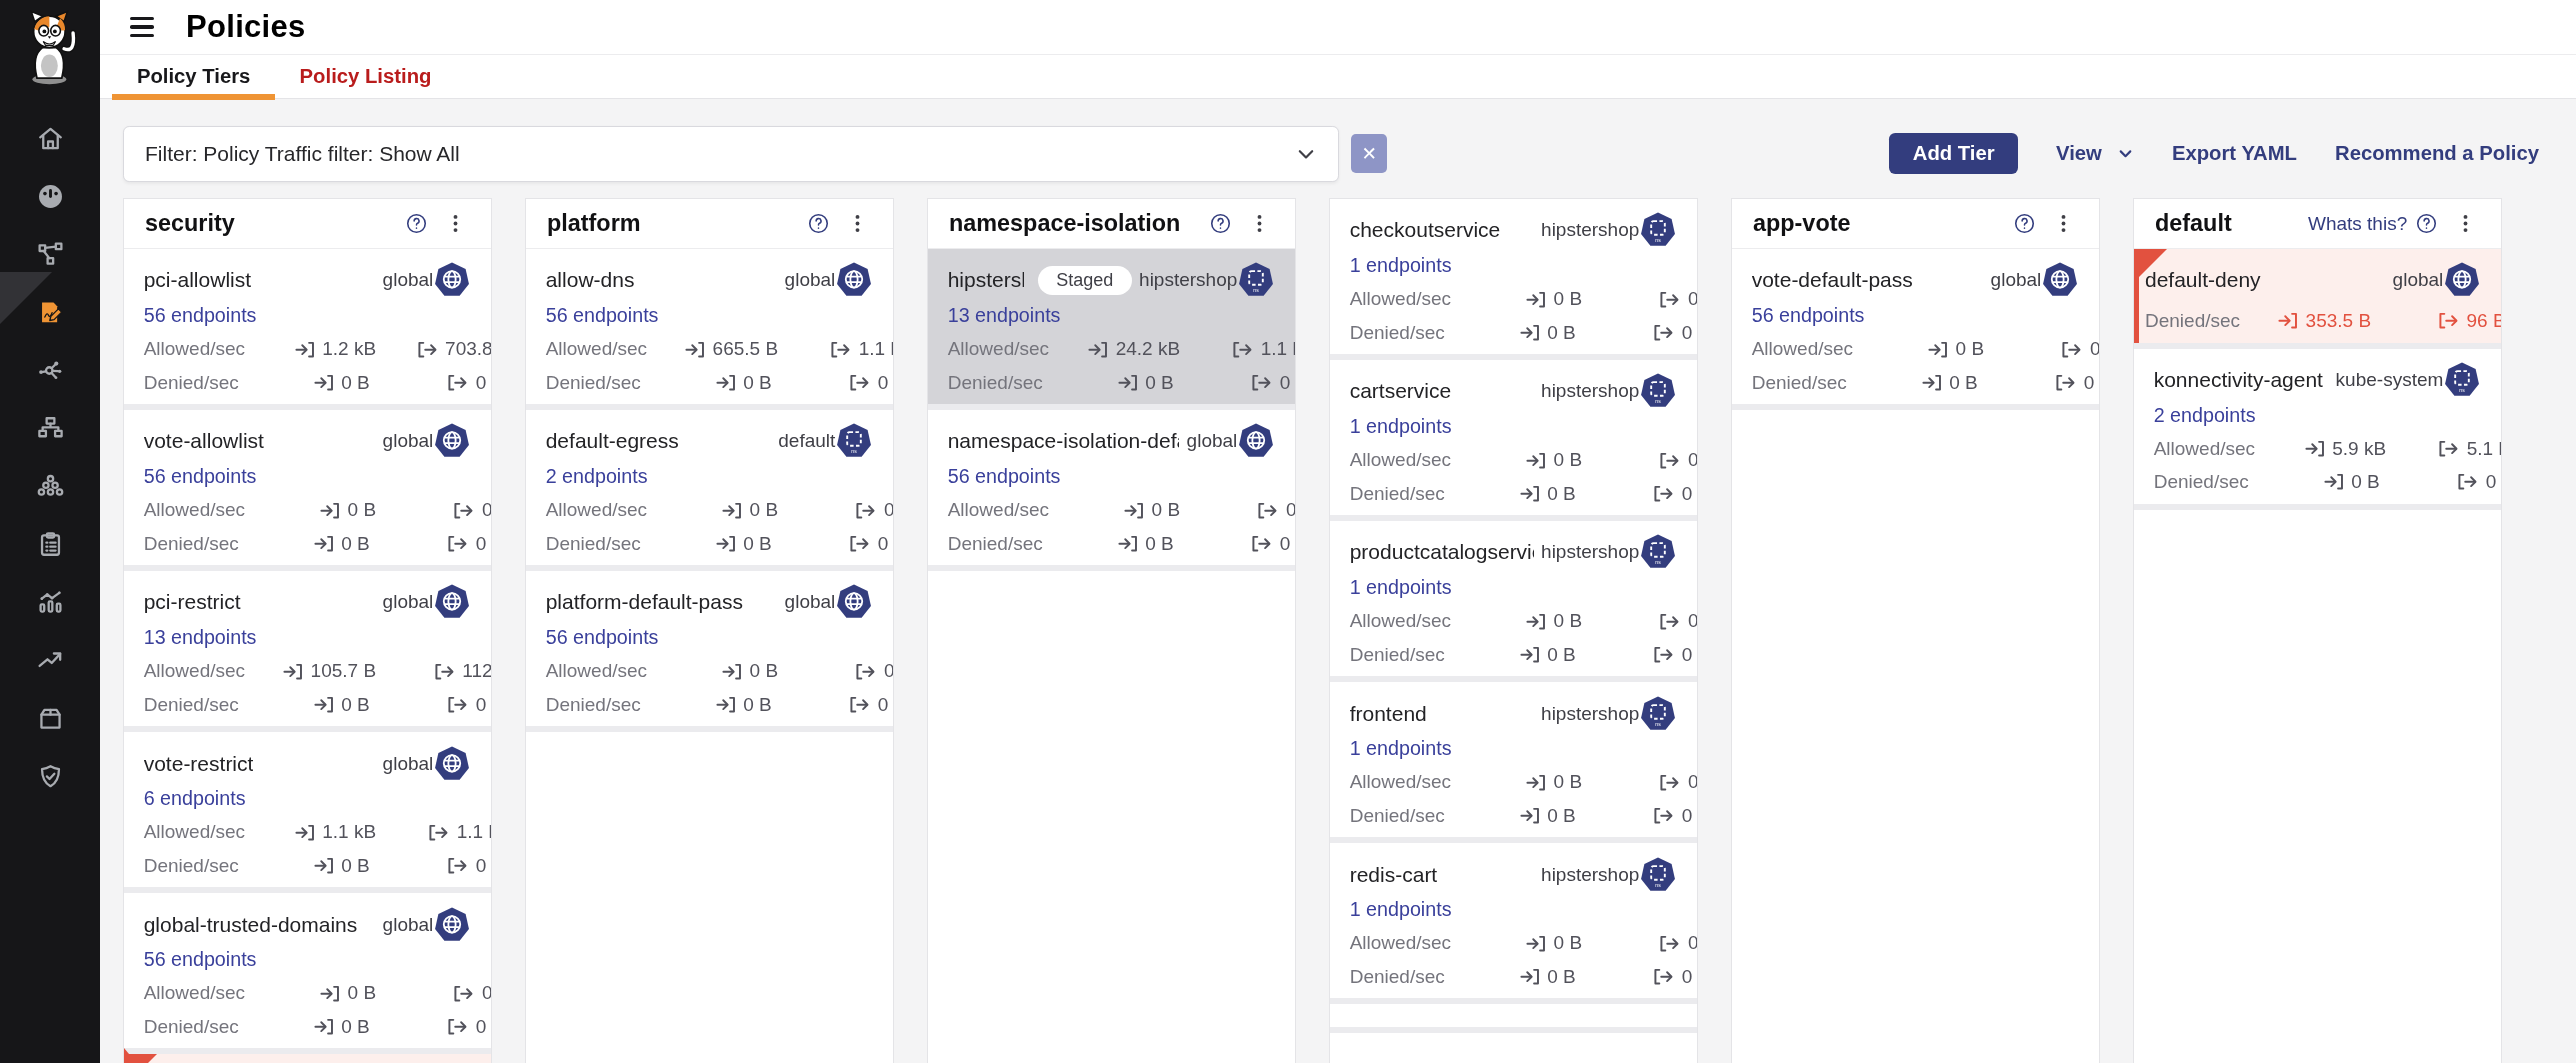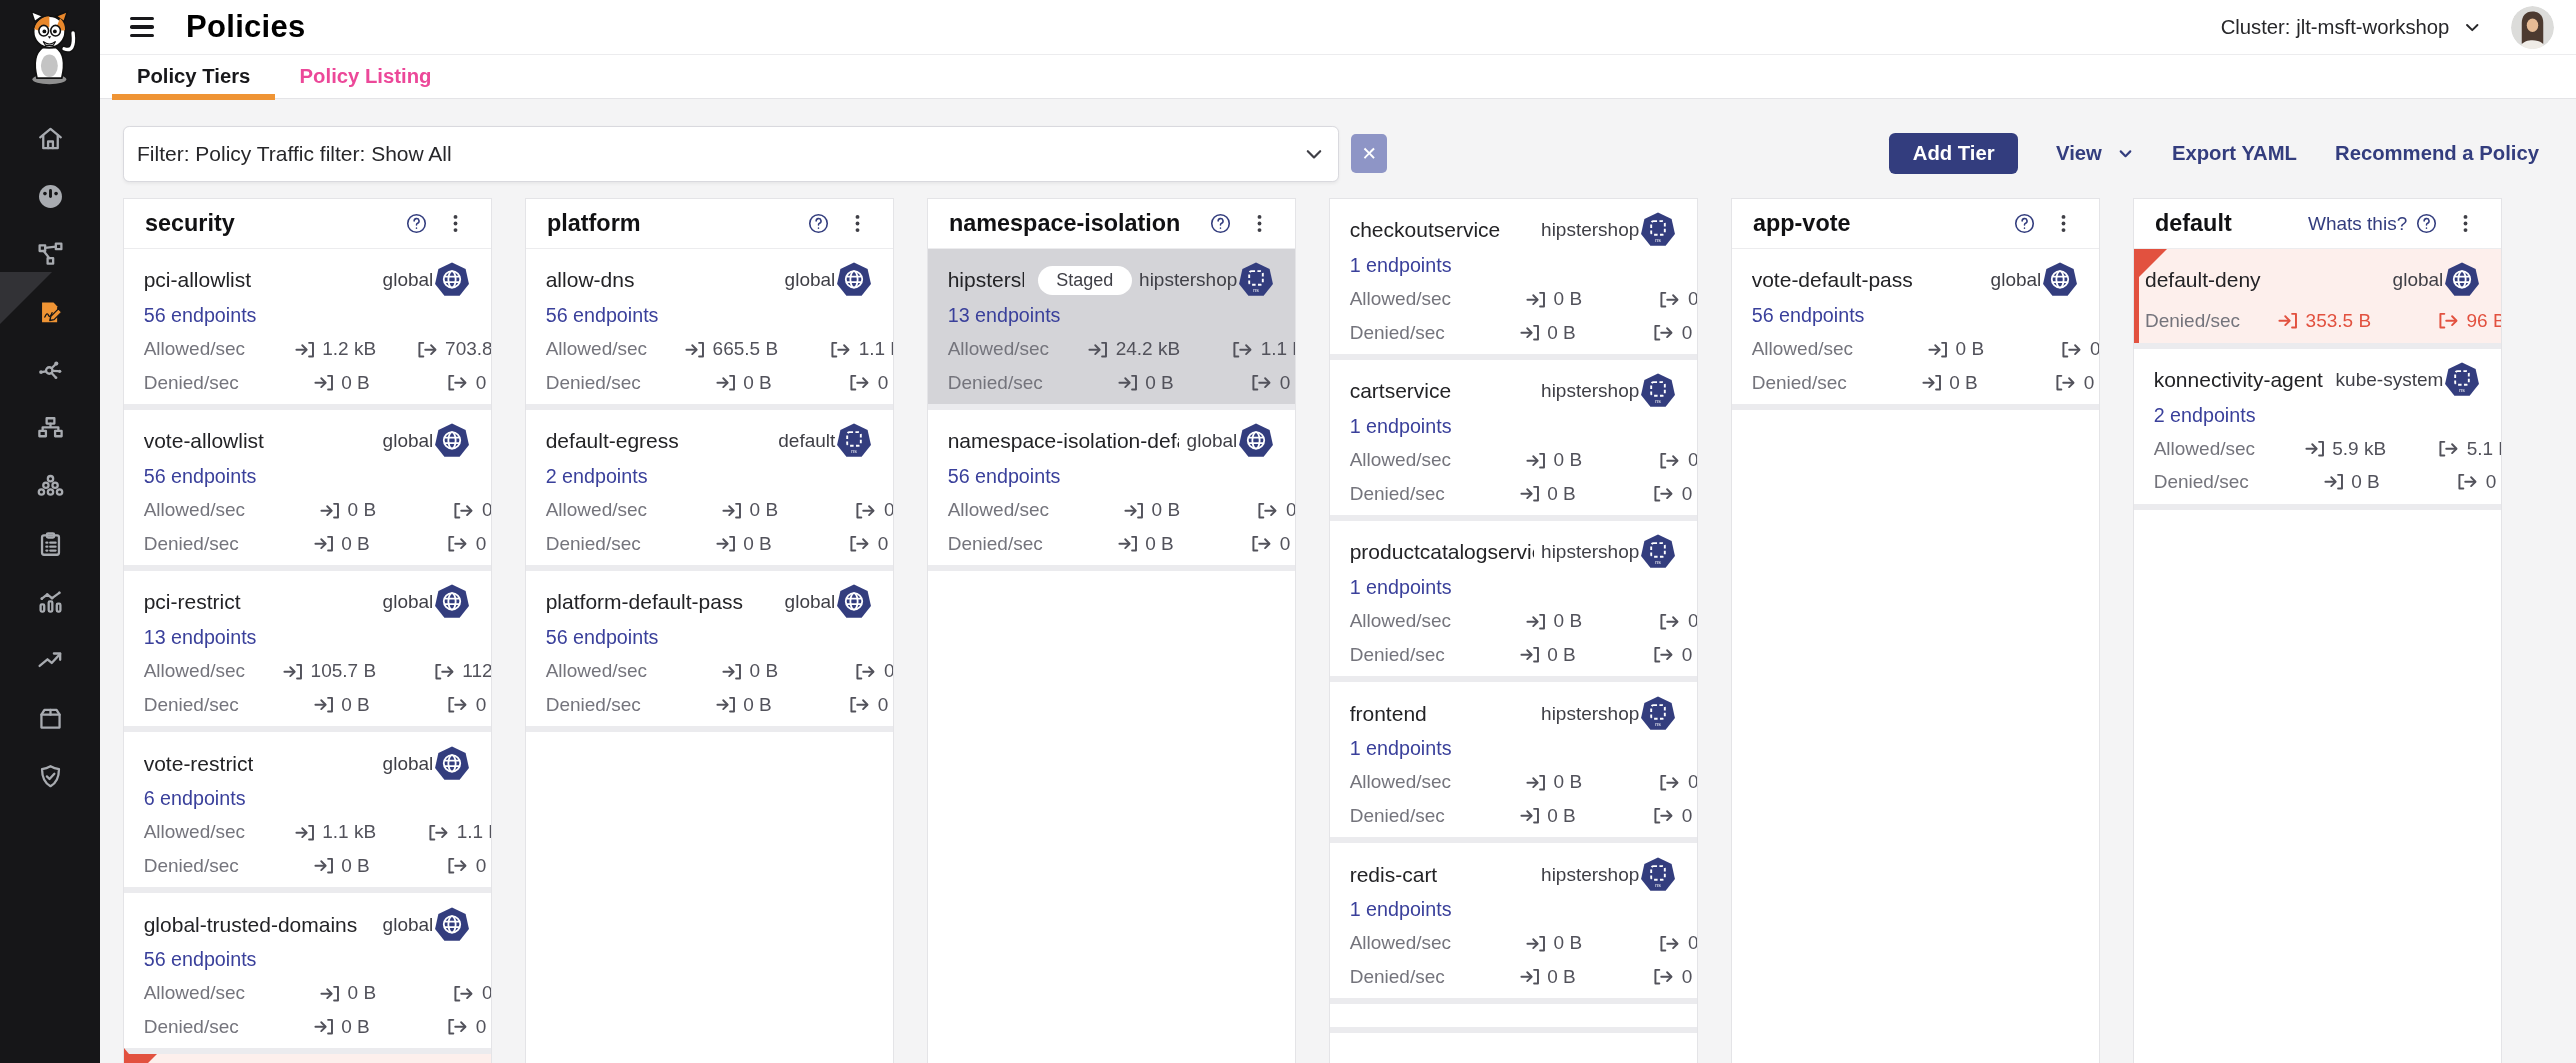--- a/index.html
+++ b/index.html
@@ -27,28 +27,28 @@
   .cluster-select svg { width:18.5px; height:18.5px; color:#27272a; }
   .avatar { width:43px; height:43px; border-radius:50%; overflow:hidden; cursor:pointer; flex:0 0 auto; }
   .avatar svg { width:100%; height:100%; display:block; }
 
   
   .tabbar { margin-left:100px; height:44px; background:#fff; border-bottom:1.8px solid #e4e4e7;
             display:flex; align-items:stretch; padding-left:12.3px; }
   .tab { display:flex; align-items:center; padding:0 24.6px; font-size:20.3px; cursor:pointer; position:relative; }
   .tab.active { font-weight:700; color:#18181b; }
   .tab.active::after { content:""; position:absolute; left:0; right:0; bottom:-1.8px; height:5.5px; background:#ef9434; }
-  .tab.inactive { color:#ec4899; font-weight:600; }
+  .tab.inactive { color:#b91c1c; font-weight:600; }
 
   
   .content { margin-left:100px; padding:26.5px 37px 0 23px; }
   .toolbar { display:flex; align-items:center; }
   .filter-select { width:1216px; height:56px; background:#fff; border:1.2px solid #d9d9de; border-radius:6.2px;
                    box-shadow:0 1.2px 3.1px rgba(0,0,0,.05); display:flex; align-items:center;
-                   padding:0 13px; font-size:21px; color:#27272a; cursor:pointer; }
+                   padding:0 21px; font-size:21px; color:#27272a; cursor:pointer; }
   .filter-select svg { margin-left:auto; width:22px; height:22px; color:#3f3f46; }
   .clear-filter { margin-left:12.3px; width:36px; height:39px; border:none; border-radius:4.9px; background:#8e95c6;
                   color:#fff; font-size:18.5px; cursor:pointer; display:flex; align-items:center; justify-content:center; }
   .toolbar-actions { margin-left:auto; display:flex; align-items:center; gap:38px; }
   .btn-primary { background:#333d7e; color:#fff; border:none; border-radius:6.2px; height:41px; padding:0 23.4px;
                  font-size:20.3px; font-weight:600; cursor:pointer; font-family:inherit; }
   .btn-link { background:none; border:none; color:#333d7e; font-size:20.3px; font-weight:600; cursor:pointer;
               display:flex; align-items:center; gap:15px; font-family:inherit; }
   .btn-link svg { width:17px; height:17px; }
 
@@ -215,36 +215,20 @@
     </nav>
 </aside>
 
 <header class="topbar">
   <div class="hamburger">
       <span></span>
       <span></span>
       <span></span>
     </div>
   <h1 class="page-title">Policies</h1>
-  <div class="topbar-right">
-    <div class="cluster-select">
-      <span>Cluster: jlt-msft-workshop</span>
-      <svg viewBox="0 0 16 16" fill="none" stroke="currentColor" stroke-width="1.7" stroke-linecap="round" stroke-linejoin="round">
-          <path d="M3.5 6 8 10.5 12.5 6"></path>
-        </svg>
-    </div>
-    <div class="avatar">
-      <svg viewBox="0 0 48 48">
-        <circle cx="24" cy="24" r="24" fill="#dcdcda"></circle>
-        <path d="M24 6c-8 0-12 5.5-12 13v23h24V19c0-7.5-4-13-12-13z" fill="#4c3a30"></path>
-        <ellipse cx="24" cy="21.5" rx="6.4" ry="7.6" fill="#e6bb95"></ellipse>
-        <path d="M12 43c3.5-6.5 20.5-6.5 24 0l-2 5H14z" fill="#efece7"></path>
-      </svg>
-    </div>
-  </div>
 </header>
 
 <div class="tabbar">
   <div class="tab active">
       <span>Policy Tiers</span>
     </div>
   <div class="tab inactive">
       <span>Policy Listing</span>
     </div>
 </div>

